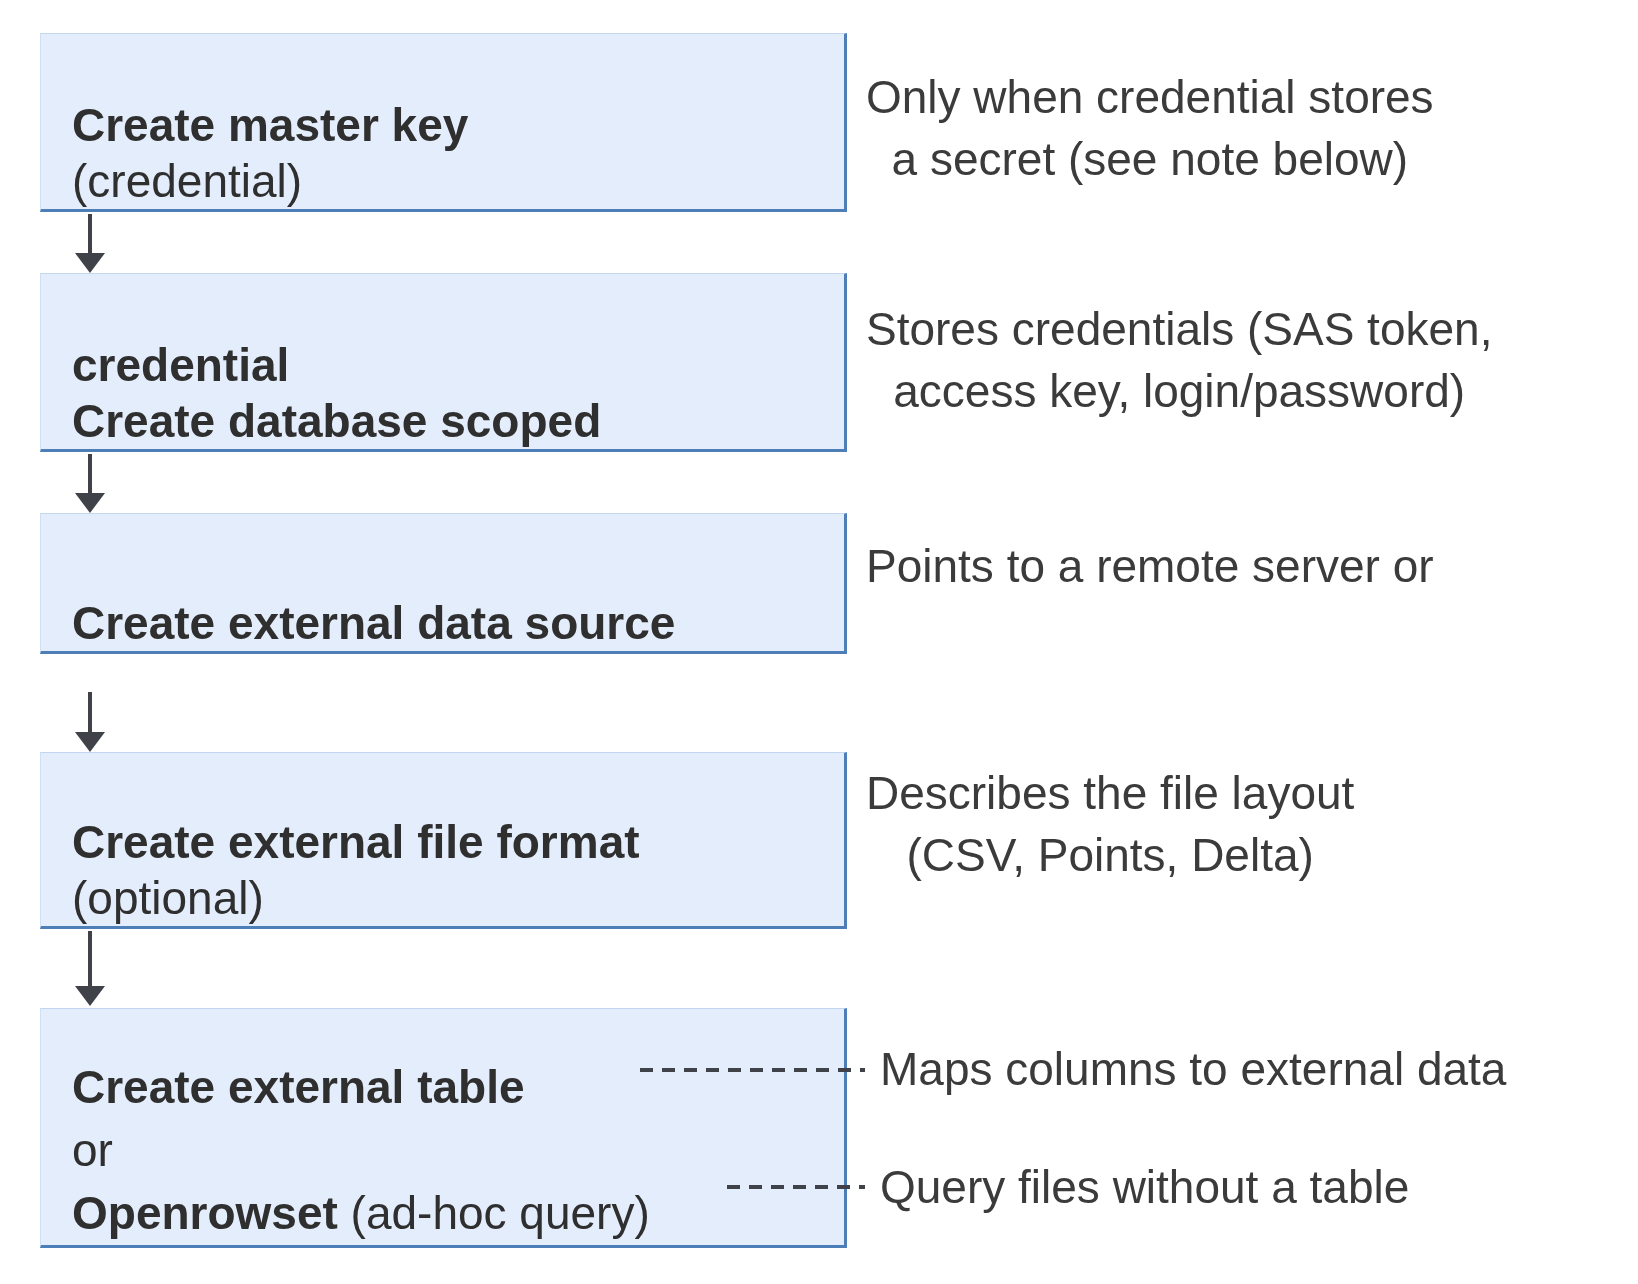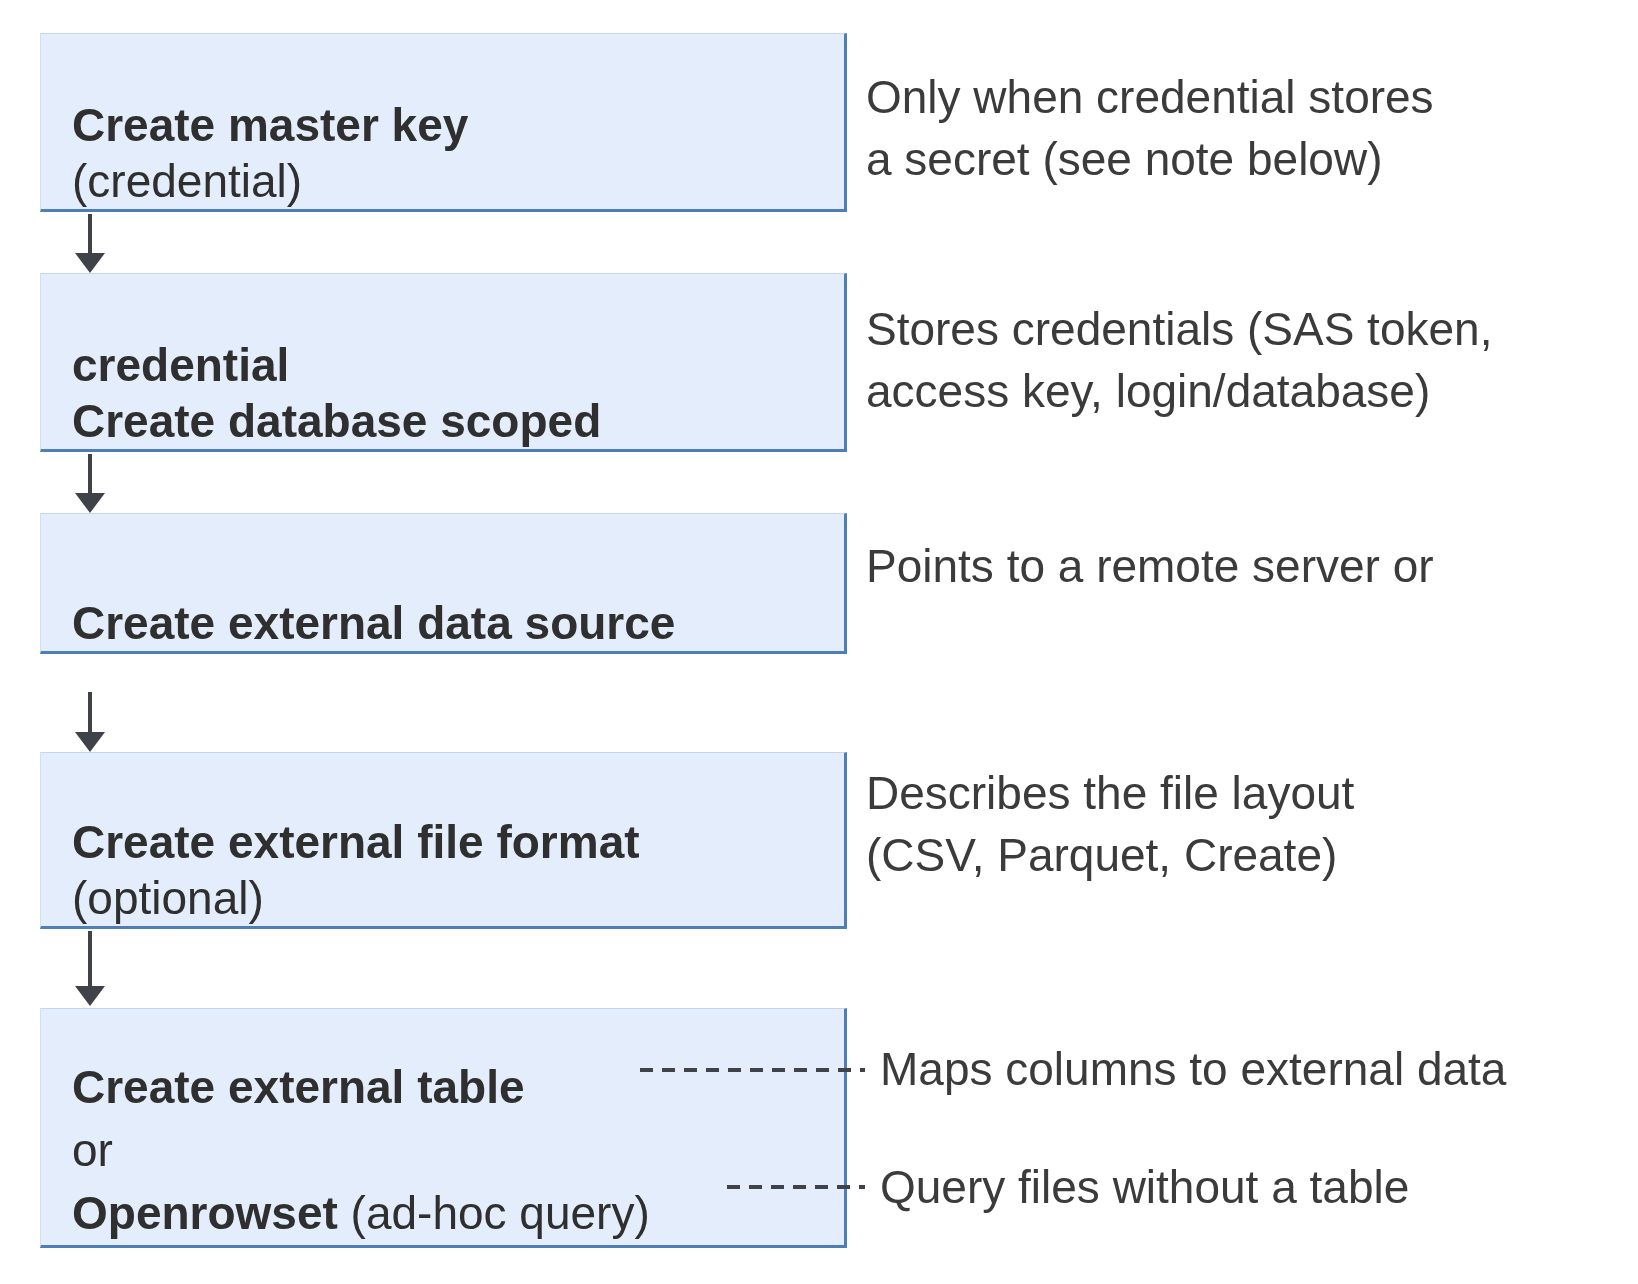--- a/index.html
+++ b/index.html
@@ -48,20 +48,21 @@
     border-top: 20px solid #3f4248;
   }
 
   
   .note {
     position: absolute;
     left: 866px;
     font-size: 46px;
     line-height: 62px;
     color: #3b3b3b;
+    text-align: center;
   }
 
   
   .dash {
     position: absolute;
     height: 4px;
     background: repeating-linear-gradient(90deg, #3f4248 0 13px, transparent 13px 22px);
   }
 </style>
 </head>
@@ -117,30 +118,30 @@
   <div class="dash" style="top:1068px;left:640px;width:225px"></div>
   <div class="dash" style="top:1185px;left:727px;width:138px"></div>
 
   <div class="note" style="top:66px">
     <div>Only when credential stores</div>
     <div>a secret (see note below)</div>
   </div>
 
   <div class="note" style="top:298px">
     <div>Stores credentials (SAS token,</div>
-    <div>access key, login/database)</div>
+    <div>access key, login/password)</div>
   </div>
 
   <div class="note" style="top:535px">
     <div>Points to a remote server or</div>
   </div>
 
   <div class="note" style="top:762px">
     <div>Describes the file layout</div>
-    <div>(CSV, Parquet, Create)</div>
+    <div>(CSV, Points, Delta)</div>
   </div>
 
   <div class="note" style="top:1038px;left:880px">
     <div>Maps columns to external data</div>
   </div>
 
   <div class="note" style="top:1156px;left:880px">
     <div>Query files without a table</div>
   </div>
 

